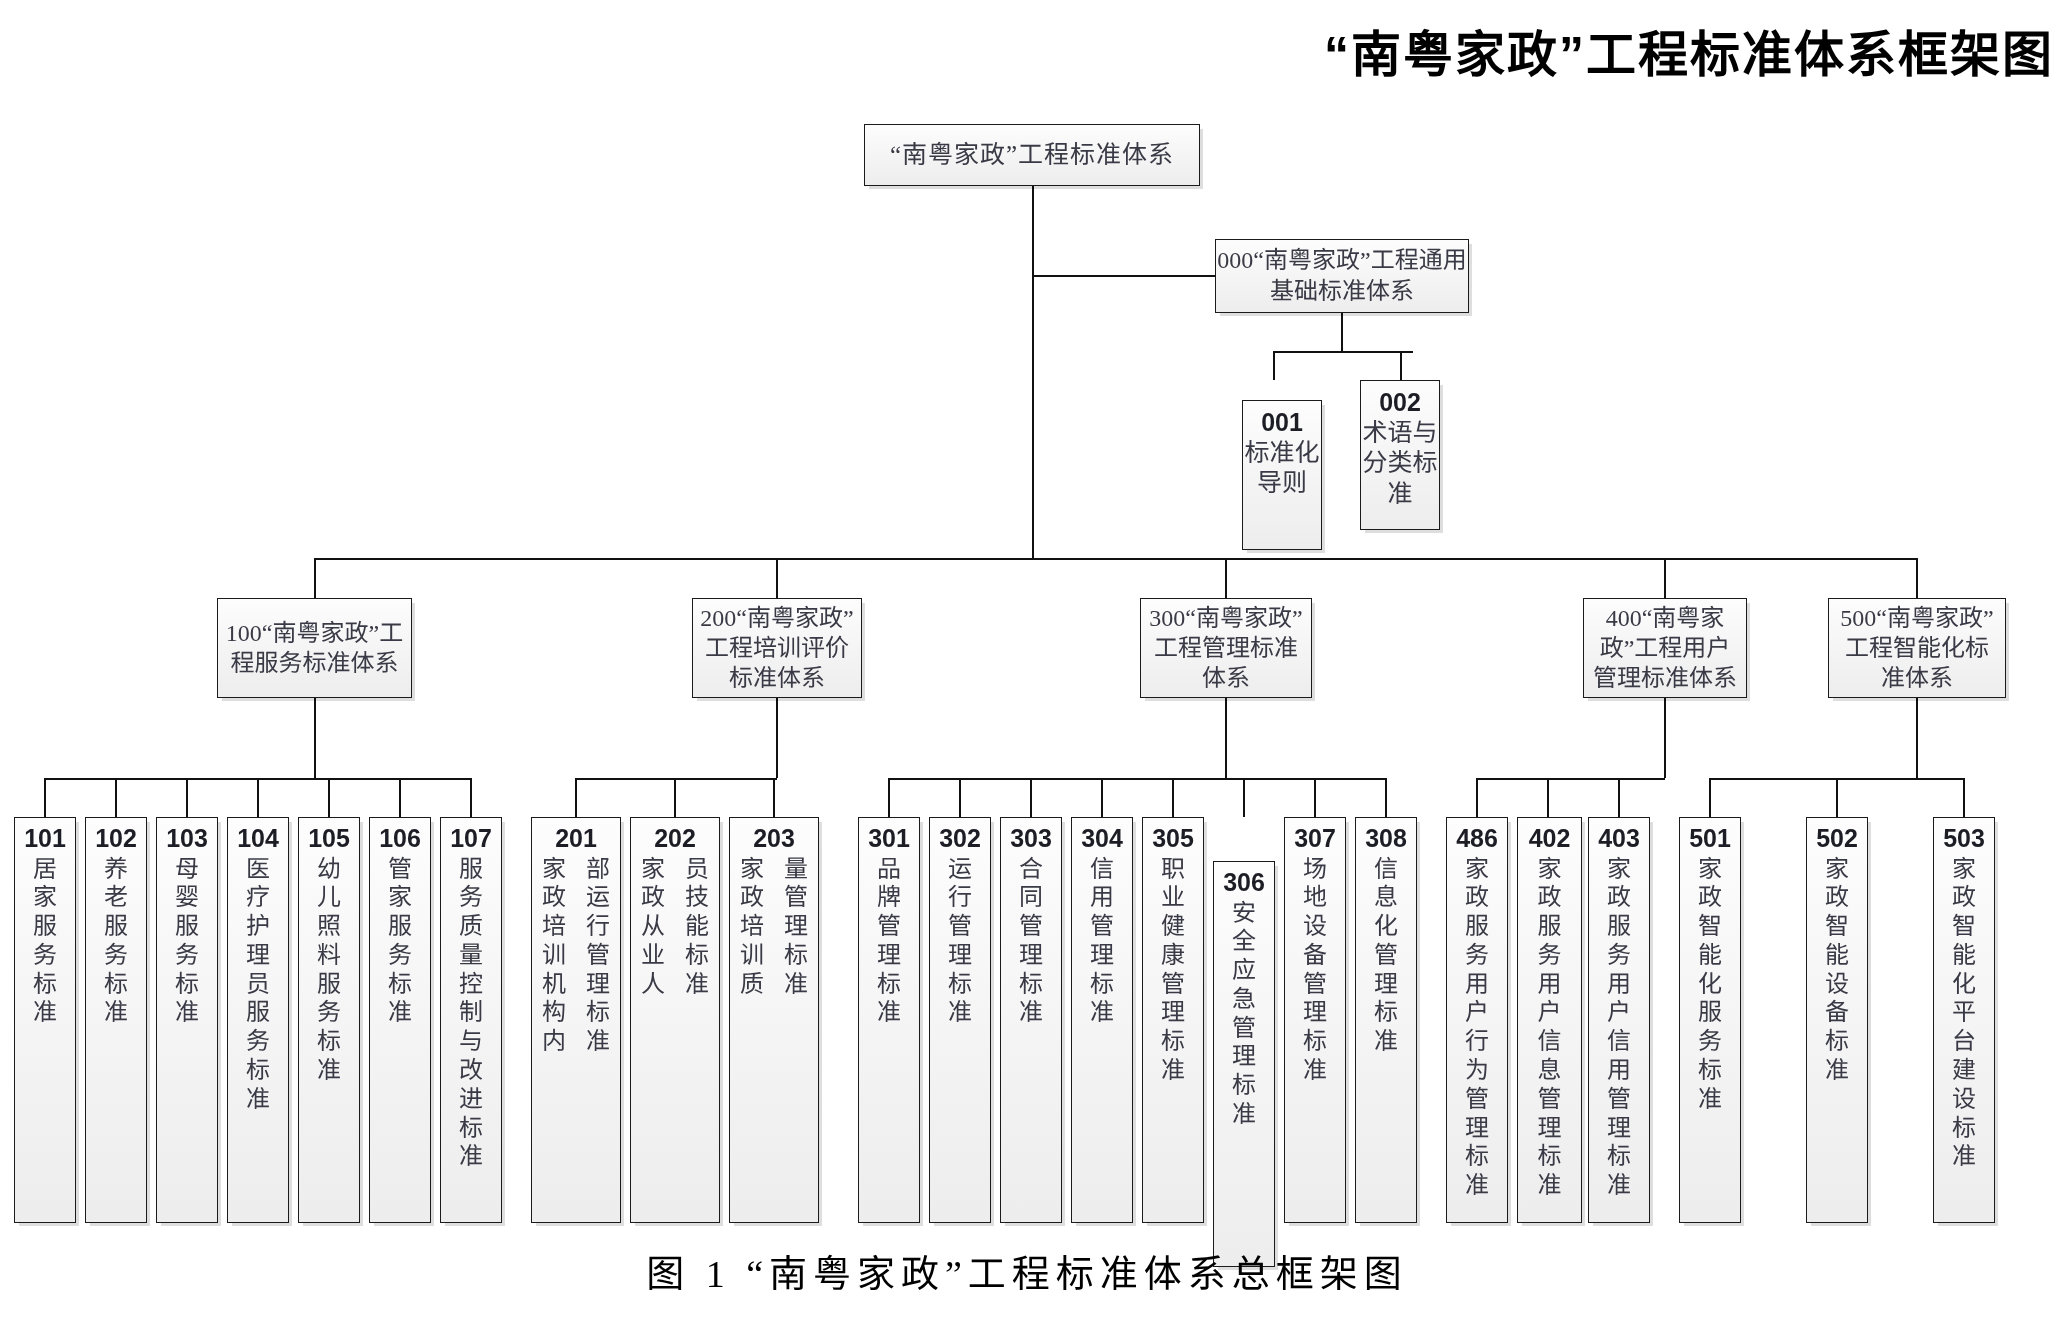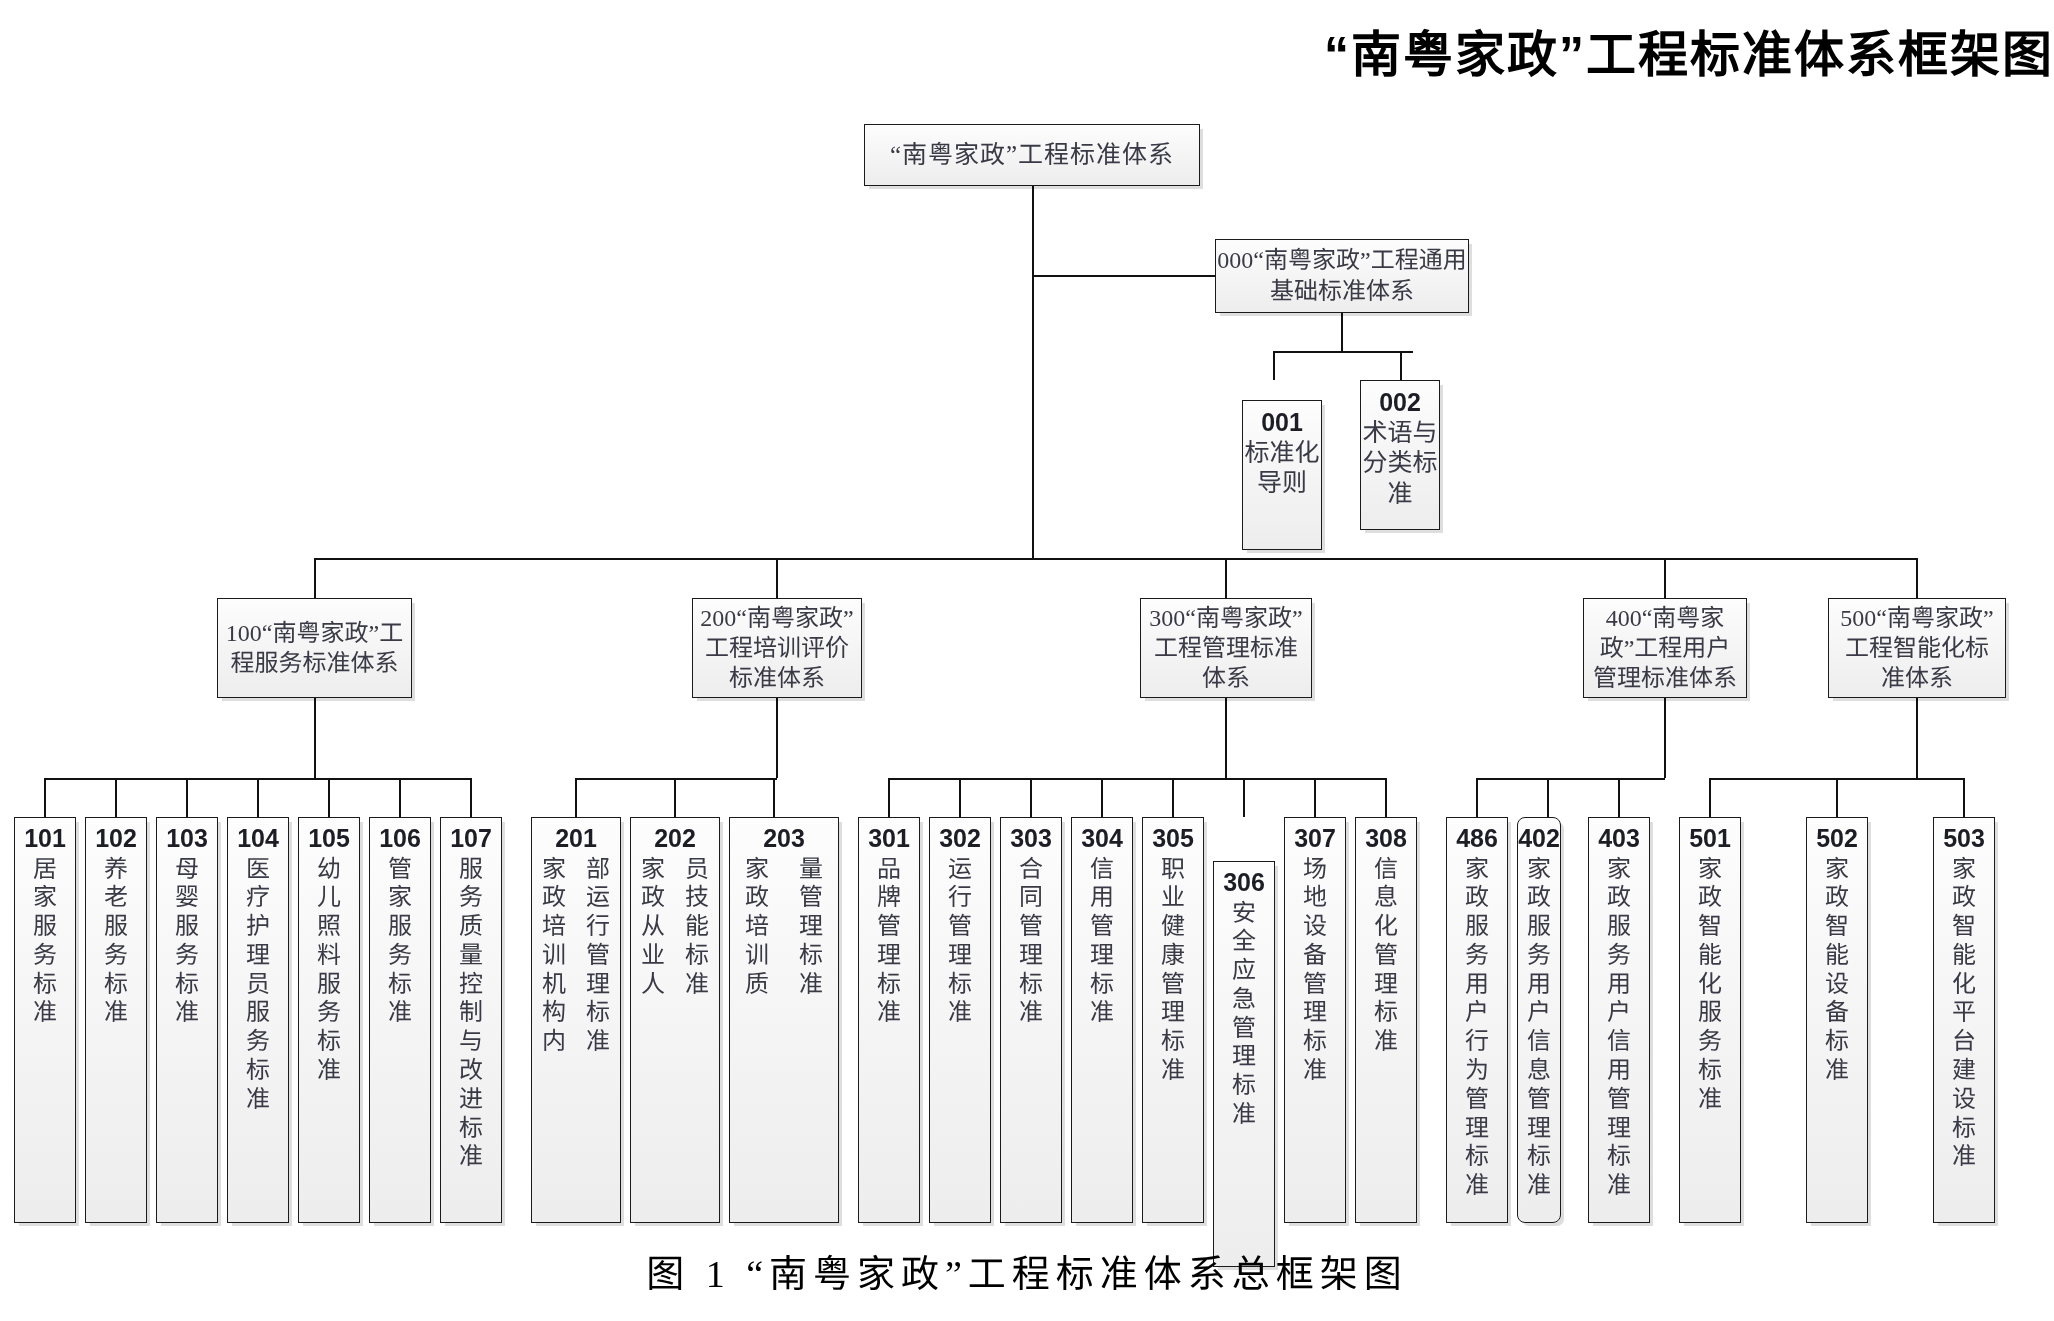--- a/index.html
+++ b/index.html
@@ -320,21 +320,21 @@
             <span>业</span>
             <span>人</span>
             <span>员</span>
             <span>技</span>
             <span>能</span>
             <span>标</span>
             <span>准</span>
           </span>
         </span>
       </div>
-      <div class="node leaf" style="left: 729px; width: 110px; height: 406px;">
+      <div class="node leaf" style="left: 729px; width: 90px; height: 406px;">
         <span class="txt">
           <span class="code">203</span>
           <span class="body two-col">
             <span>家</span>
             <span>政</span>
             <span>培</span>
             <span>训</span>
             <span>质</span>
             <span>量</span>
             <span>管</span>
@@ -467,21 +467,21 @@
             <span>户</span>
             <span>行</span>
             <span>为</span>
             <span>管</span>
             <span>理</span>
             <span>标</span>
             <span>准</span>
           </span>
         </span>
       </div>
-      <div class="node leaf" style="left: 1517px; width: 44px; height: 406px; border-radius: 8px;">
+      <div class="node leaf" style="left: 1517px; width: 65px; height: 406px;">
         <span class="txt">
           <span class="code">402</span>
           <span class="body">
             <span>家</span>
             <span>政</span>
             <span>服</span>
             <span>务</span>
             <span>用</span>
             <span>户</span>
             <span>信</span>

